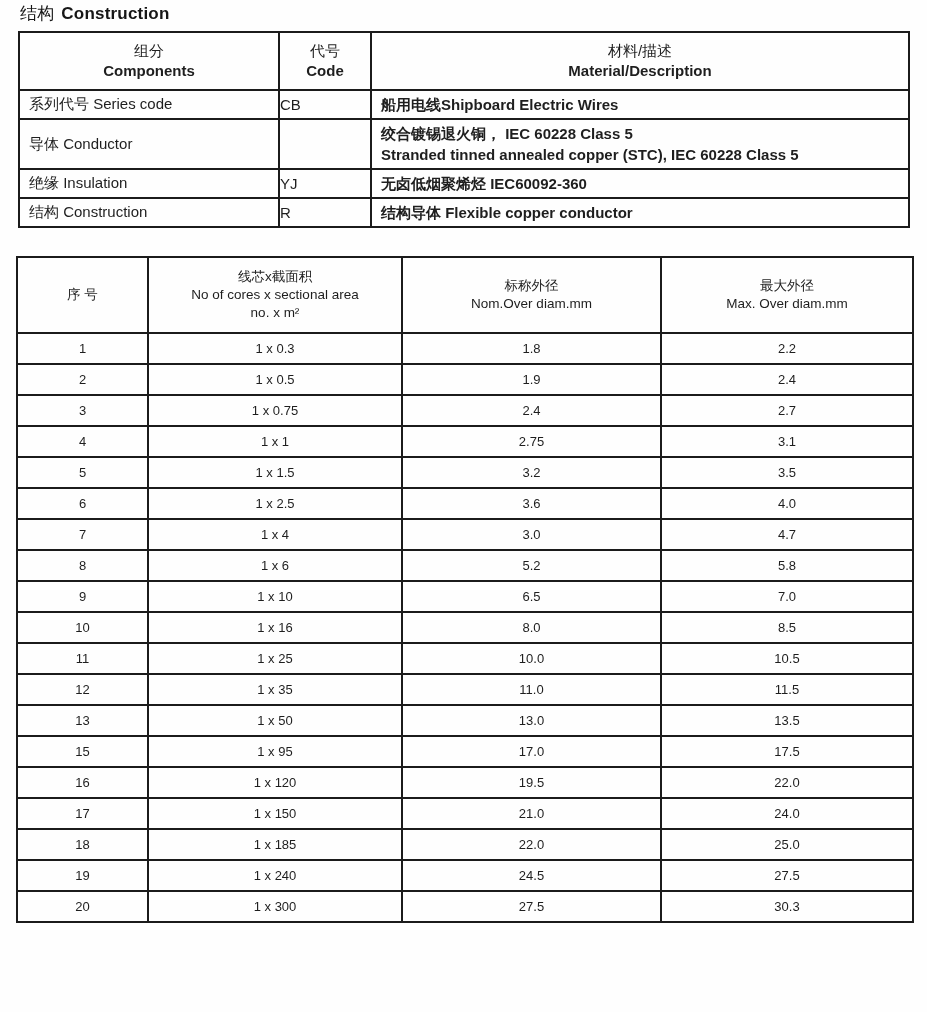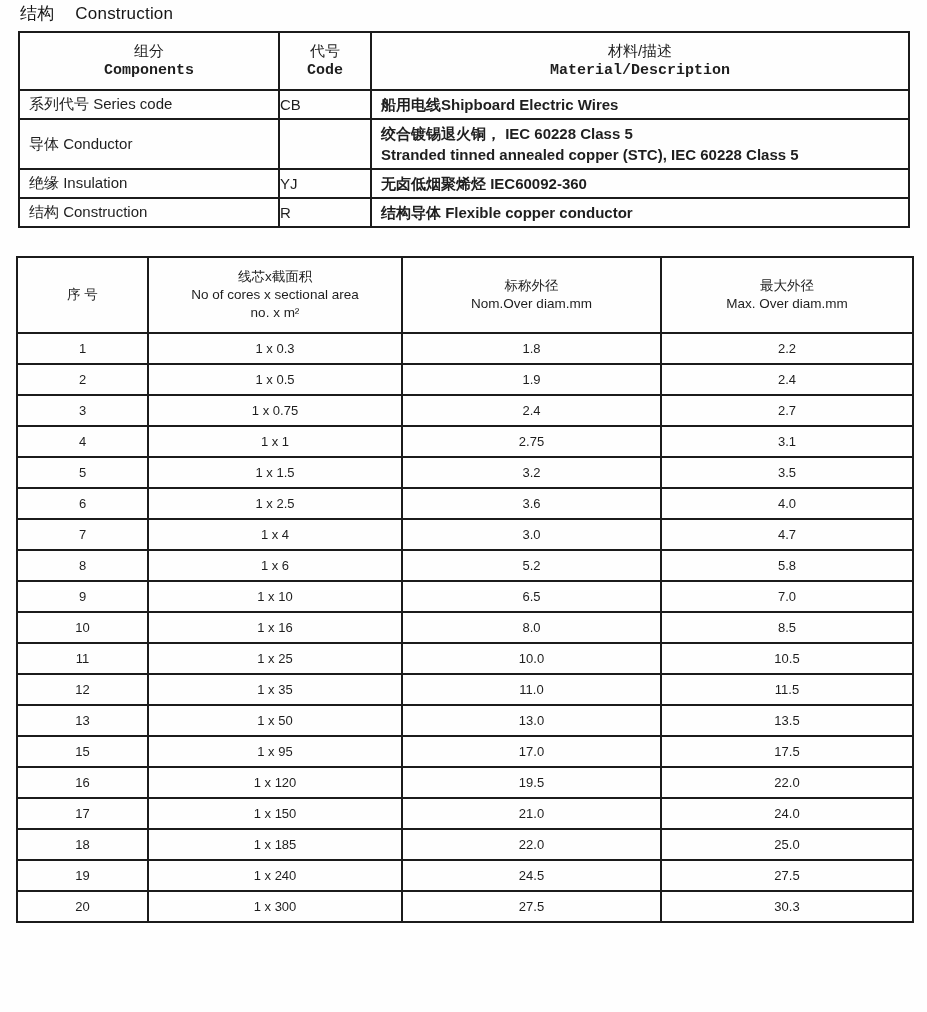--- a/index.html
+++ b/index.html
@@ -21,21 +21,21 @@
     padding-top: 3px;
   }
   .page-title {
     margin: 0 0 6px 20px;
     font-size: 17px;
     line-height: 22px;
     color: #161616;
     letter-spacing: 0.2px;
   }
   .page-title .zh { font-weight: normal; }
-  .page-title .en { font-weight: normal; margin-left: 16px; }
+  .page-title .en { font-weight: bold; margin-left: 2px; }
 
   table {
     border-collapse: collapse;
     table-layout: fixed;
     background: #fefefe;
   }
   th, td {
     border: 2px solid #1b1b1b;
     vertical-align: middle;
   }
@@ -46,21 +46,21 @@
     width: 890px;
     font-size: 15px;
   }
   .construction-table thead tr { height: 58px; }
   .construction-table tbody tr { height: 16px; }
   .construction-table th {
     text-align: center;
     font-weight: normal;
     line-height: 20px;
   }
-  .construction-table th .en { font-weight: bold; font-family: Liberation Mono, monospace; }
+  .construction-table th .en { font-weight: bold; }
   .construction-table col.c-comp { width: 260px; }
   .construction-table col.c-code { width: 92px; }
   .construction-table col.c-mat  { width: 538px; }
   .construction-table td.c-comp {
     text-align: left;
     padding-left: 9px;
   }
   .construction-table td.c-code { text-align: left; }
   .construction-table td.c-mat {
     text-align: left;

